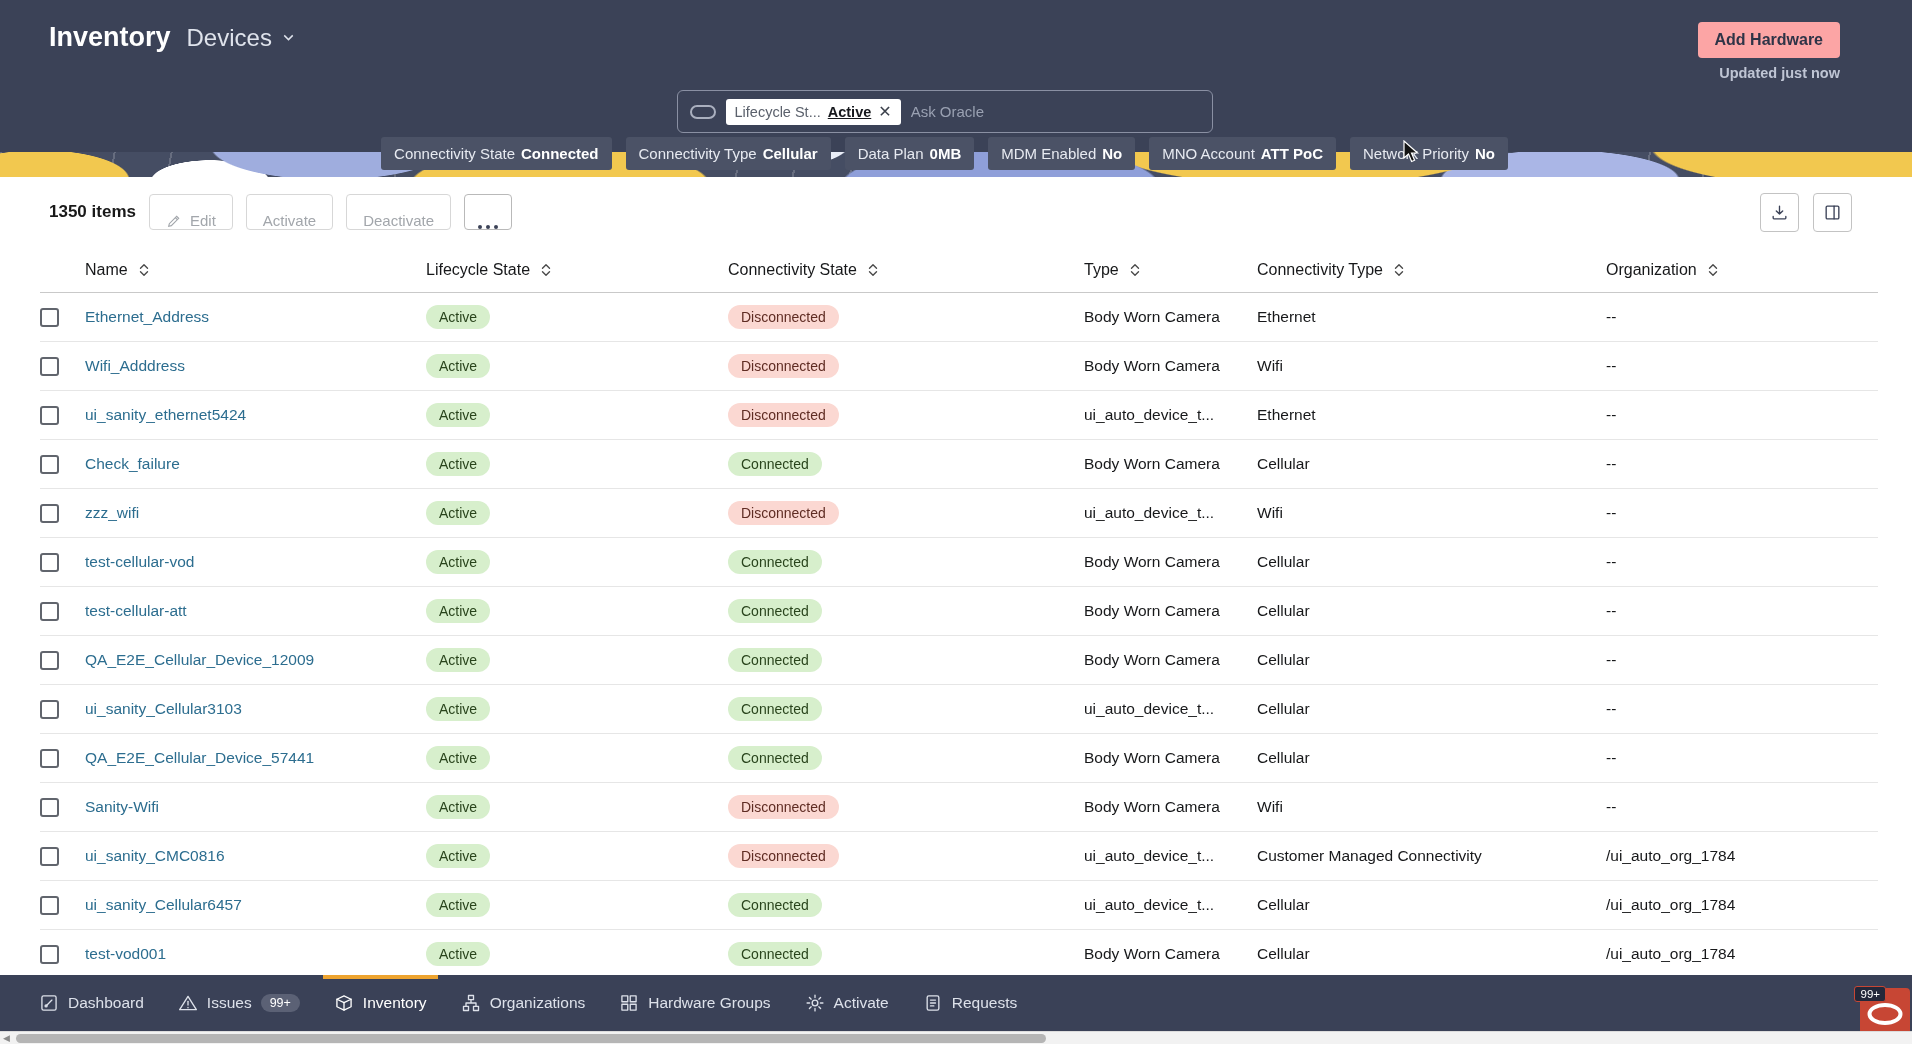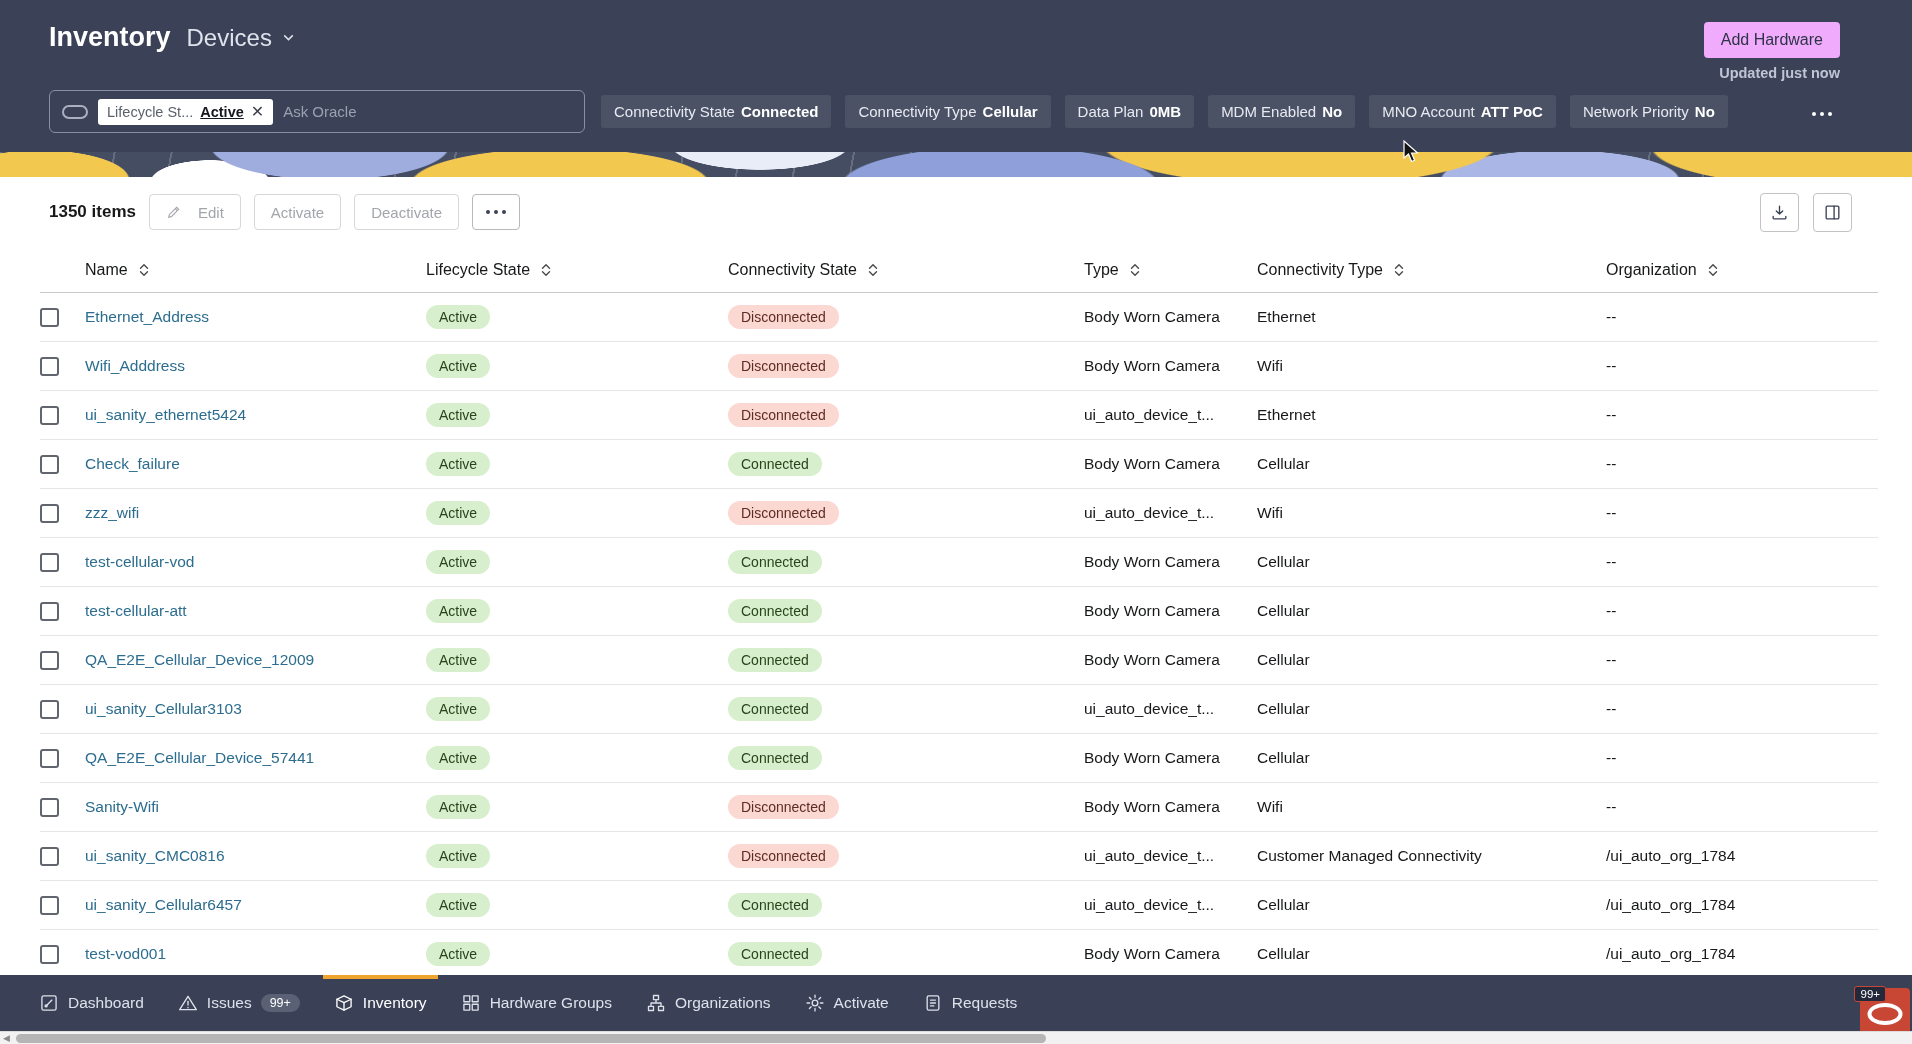--- a/index.html
+++ b/index.html
@@ -7,25 +7,25 @@
   body { font-family: "Liberation Sans", sans-serif; background: #fff; position: relative; }
 
   
   .app-header { background: #3b4257; height: 152px; padding: 0 72px 0 49px; }
   .header-top { display: flex; align-items: flex-start; padding-top: 22px; }
   .title-wrap { display: flex; align-items: baseline; gap: 16px; }
   .page-title { font-size: 27px; font-weight: bold; color: #fff; }
   .page-subtitle { font-size: 24px; color: #dfe3ec; display: inline-flex; align-items: center; gap: 8px; }
   .chev svg { width: 17px; height: 17px; stroke: #dfe3ec; fill: none; stroke-width: 2; }
   .header-actions { margin-left: auto; display: flex; flex-direction: column; align-items: flex-end; gap: 7px; }
-  .btn-add { background: #f0abfc; color: #2e3447; font-weight: normal; font-size: 16px; border: none;
+  .btn-add { background: #fca5a5; color: #2e3447; font-weight: bold; font-size: 16px; border: none;
              border-radius: 4px; padding: 9px 17px; cursor: pointer; }
   .updated-text { color: #bfc5d4; font-size: 14.5px; font-weight: bold; }
 
-  .filter-row { display: flex; align-items: center; gap: 16px; margin-top: 9px; }
+  .filter-row { display: flex; align-items: center; gap: 4px; margin-top: 9px; flex-direction: column; }
   .search-box { width: 536px; height: 43px; border: 1px solid #8a90a3; border-radius: 6px;
                 display: flex; align-items: center; gap: 10px; padding: 0 12px; flex: none; }
   .oval-icon { width: 26px; height: 14px; border: 2px solid #aab0bf; border-radius: 8px; flex: none; }
   .search-chip { background: #fff; border-radius: 3px; display: inline-flex; align-items: center;
                  gap: 7px; padding: 5px 9px; font-size: 14.5px; white-space: nowrap; }
   .search-chip-label { color: #5b616c; }
   .search-chip-value { color: #16181d; font-weight: bold; text-decoration: underline; }
   .chip-close { color: #3c414c; font-size: 16px; line-height: 1; cursor: pointer; }
   .search-input { background: transparent; border: none; outline: none; flex: 1; font-size: 15px;
                   color: #fff; font-family: "Liberation Sans", sans-serif; }
@@ -51,21 +51,21 @@
       radial-gradient(ellipse 200px 44px at 1300px -10px, #f2c84f 98%, transparent 100%),
       radial-gradient(ellipse 120px 30px at 1560px 28px, #aab6e6 98%, transparent 100%),
       radial-gradient(ellipse 170px 40px at 1820px -6px, #f2c84f 98%, transparent 100%),
       repeating-linear-gradient(100deg, rgba(255,255,255,0.18) 0 2px, transparent 2px 56px);
   }
 
   
   .toolbar { height: 70px; display: flex; align-items: center; padding: 0 60px 0 49px; gap: 13px; }
   .items-count { font-weight: bold; font-size: 17px; color: #191919; margin-right: 0; }
   .btn { height: 36px; border-radius: 4px; background: #fff; border: 1px solid #d7d7d7; color: #a2a6ab;
-         font-size: 15px; padding: 0 16px; display: inline-flex; align-items: center; gap: 16px;
+         font-size: 15px; padding: 0 16px; display: inline-flex; align-items: flex-end; gap: 8px;
          font-family: "Liberation Sans", sans-serif; }
   .btn svg { width: 16px; height: 16px; stroke: currentColor; fill: none; stroke-width: 1.7; }
   .btn-more { border-color: #b9b9b9; color: #3b4257; padding: 0 13px; cursor: pointer; }
   .toolbar-right { margin-left: auto; display: flex; gap: 14px; }
   .icon-btn { width: 39px; height: 39px; border: 1px solid #c3c3c3; border-radius: 4px; background: #fff;
               color: #3b4257; display: flex; align-items: center; justify-content: center; cursor: pointer; }
   .icon-btn svg { width: 19px; height: 19px; stroke: currentColor; fill: none; stroke-width: 1.7;
                   stroke-linecap: round; stroke-linejoin: round; }
 
   
@@ -495,40 +495,40 @@
           <path d="M12 11.5v9"></path>
         </svg>
       </span>
     <span class="nav-label">Inventory</span>
 
   </div>
 
   <div class="nav-item">
     <span class="nav-icon">
         <svg viewBox="0 0 24 24">
+          <rect x="9" y="3" width="6" height="5"></rect>
+          <rect x="3" y="16" width="6" height="5"></rect>
+          <rect x="15" y="16" width="6" height="5"></rect>
+          <path d="M12 8v4M6 16v-4h12v4"></path>
+        </svg>
+      </span>
+    <span class="nav-label">Organizations</span>
+
+  </div>
+
+  <div class="nav-item">
+    <span class="nav-icon">
+        <svg viewBox="0 0 24 24">
           <rect x="3.5" y="3.5" width="7" height="7"></rect>
           <rect x="13.5" y="3.5" width="7" height="7"></rect>
           <rect x="3.5" y="13.5" width="7" height="7"></rect>
           <rect x="13.5" y="13.5" width="7" height="7"></rect>
         </svg>
       </span>
     <span class="nav-label">Hardware Groups</span>
-
-  </div>
-
-  <div class="nav-item">
-    <span class="nav-icon">
-        <svg viewBox="0 0 24 24">
-          <rect x="9" y="3" width="6" height="5"></rect>
-          <rect x="3" y="16" width="6" height="5"></rect>
-          <rect x="15" y="16" width="6" height="5"></rect>
-          <path d="M12 8v4M6 16v-4h12v4"></path>
-        </svg>
-      </span>
-    <span class="nav-label">Organizations</span>
 
   </div>
 
   <div class="nav-item">
     <span class="nav-icon">
         <svg viewBox="0 0 24 24">
           <circle cx="12" cy="12" r="3.4"></circle>
           <path d="M12 2.5v3M12 18.5v3M2.5 12h3M18.5 12h3M5.3 5.3l2.1 2.1M16.6 16.6l2.1 2.1M18.7 5.3l-2.1 2.1M7.4 16.6l-2.1 2.1"></path>
         </svg>
       </span>

